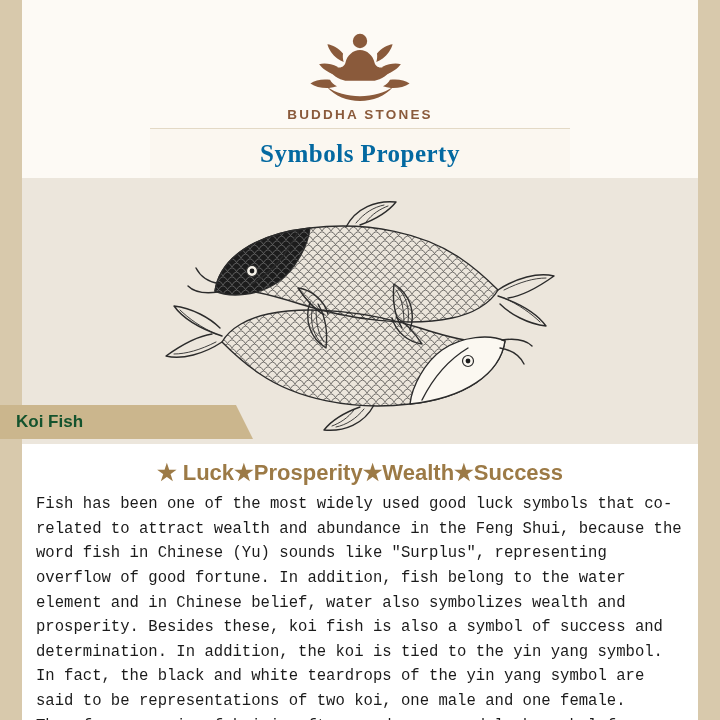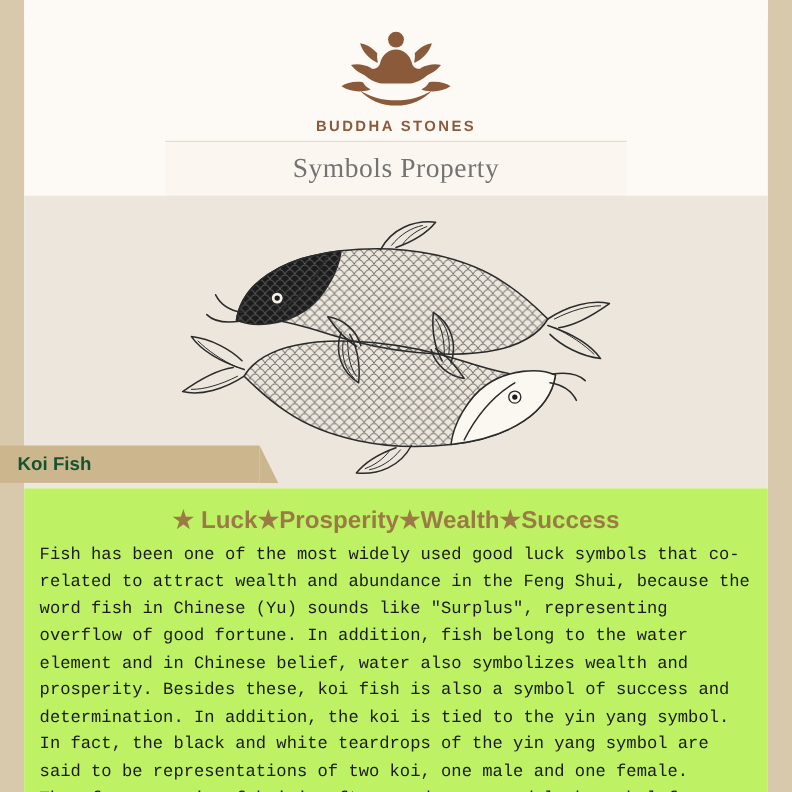--- a/index.html
+++ b/index.html
@@ -38,38 +38,38 @@
     background:#fdfaf5;
   }
   
   .top-strip{
     position:absolute;left:22px;top:0;width:676px;height:18px;
     background:#fdfaf5;
   }
   
   .logo-wrap{
     position:absolute;left:0;right:0;top:22px;height:100px;
-    display:flex;flex-direction:column;align-items:center;justify-content:space-between;
+    display:flex;flex-direction:column;align-items:center;justify-content:flex-end;
   }
   .logo-svg{display:block;}
   .brand{
     margin-top:2px;
     font-size:13.5px;letter-spacing:2.2px;font-weight:bold;
     color:#8a5a3b;
     font-family:"Liberation Sans", sans-serif;
   }
   
   .title-bar{
     position:absolute;left:150px;top:128px;width:420px;height:50px;
     background:#fbf7f0;
     border-top:1px solid #e3d9c6;border-bottom:1px solid #e3d9c6;
     display:flex;align-items:center;justify-content:center;
   }
   .title-bar .title{
-    font-size:25px;font-weight:normal;color:#737373;
+    font-size:25px;font-weight:bold;color:#0369a1;
     font-family:"Liberation Serif", serif;
     letter-spacing:.5px;
   }
   
   .img-area{
     position:absolute;left:22px;top:178px;width:676px;height:266px;
     background:#ece6dc;
     overflow:hidden;
   }
   .koi-svg{position:absolute;left:50%;top:50%;transform:translate(-50%,-50%);}
@@ -84,21 +84,21 @@
     font-family:"Liberation Sans", sans-serif;
   }
   .caption-tab:after{
     content:"";position:absolute;right:-17px;top:0;
     border-left:17px solid #cbb68d;
     border-top:34px solid transparent;
   }
   
   .body-area{
     position:absolute;left:22px;top:444px;width:676px;height:276px;
-    background:#bef264;
+    background:#ffffff;
   }
   .subtitle{
     margin:16px 0 6px 0;text-align:center;
     font-size:22px;font-weight:bold;color:#9c7a46;
     font-family:"Liberation Sans", sans-serif;
   }
   .paragraph{
     margin:0 14px;
     font-size:15.6px;line-height:1.58;color:#1b1b1b;
     font-family:Liberation Mono, monospace;

